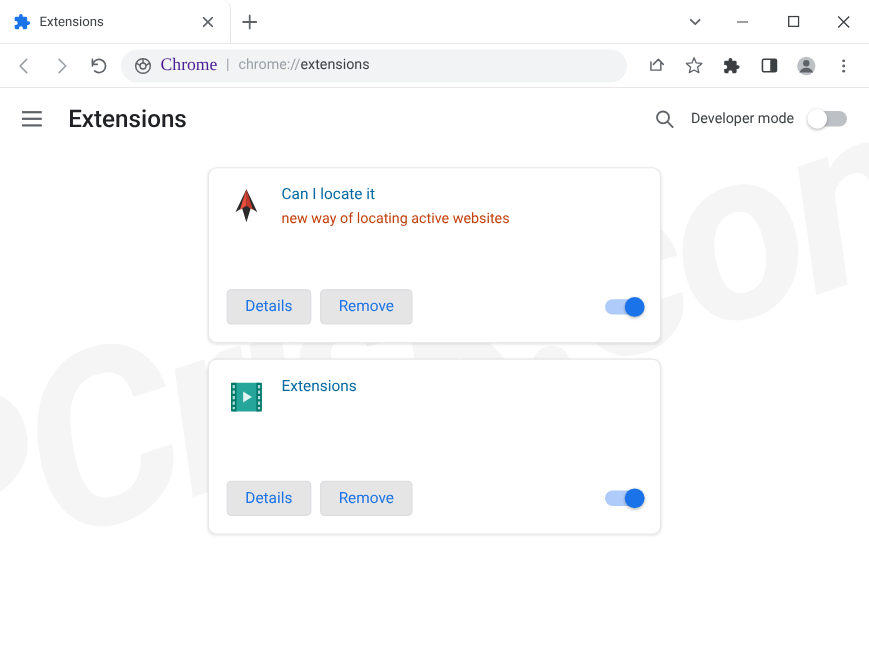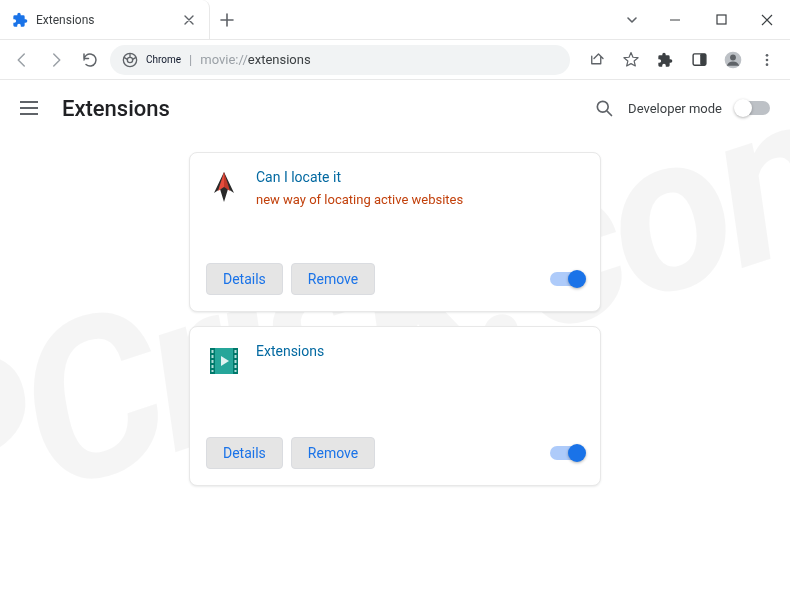--- a/index.html
+++ b/index.html
@@ -25,21 +25,21 @@
 .window-controls { margin-left: auto; display: flex; align-items: center; }
 .window-chevron { width: 40px; display: flex; align-items: center; justify-content: center; color: #5f6368; }
 .wc-btn { width: 46px; height: 40px; display: flex; align-items: center; justify-content: center; color: #3c4043; cursor: pointer; }
 
 
 .toolbar { height: 40px; display: flex; align-items: center; gap: 6px; padding: 0 8px; background: #fff; border-bottom: 1px solid #e8e8e8; position: relative; z-index: 1; }
 .nav-btn { width: 28px; height: 28px; display: flex; align-items: center; justify-content: center; color: #9aa0a6; border-radius: 50%; }
 .nav-btn.enabled { color: #5f6368; cursor: pointer; }
 .addressbar { flex: 1; height: 30px; background: #f1f3f4; border-radius: 15px; display: flex; align-items: center; padding: 0 12px; gap: 8px; }
 .ab-icon { color: #5f6368; display: flex; align-items: center; }
-.ab-chrome { font-size: 10px; color: #0f172a; }
+.ab-chrome { font-size: 16px; color: #4c1d95; font-family: Liberation Serif, serif; }
 .ab-sep { color: #9aa0a6; font-size: 13px; }
 .ab-url { font-size: 13px; color: #3c4043; }
 .ab-url .dim { color: #9aa0a6; }
 .tool-icons { display: flex; align-items: center; gap: 4px; margin-left: 6px; }
 .tool-icon { width: 30px; height: 30px; display: flex; align-items: center; justify-content: center; color: #5f6368; cursor: pointer; border-radius: 50%; }
 
 
 .page-header { height: 56px; display: flex; align-items: center; padding: 0 20px; position: relative; z-index: 1; }
 .menu-icon { width: 24px; height: 24px; display: flex; flex-direction: column; justify-content: center; gap: 4px; cursor: pointer; margin-right: 18px; }
 .menu-icon span { height: 2px; background: #5f6368; width: 18px; }
@@ -138,21 +138,21 @@
   <div class="addressbar">
     <span class="ab-icon">
       <svg width="16" height="16" viewBox="0 0 24 24">
           <circle cx="12" cy="12" r="10" fill="none" stroke="#5f6368" stroke-width="2"></circle>
           <circle cx="12" cy="12" r="4" fill="none" stroke="#5f6368" stroke-width="2"></circle>
           <path d="M12 2v6M3 8l5 3M21 8l-5 3" stroke="#5f6368" stroke-width="2"></path>
         </svg>
     </span>
     <span class="ab-chrome">Chrome</span>
     <span class="ab-sep">|</span>
-    <span class="ab-url"><span class="dim">movie://</span><span>extensions</span></span>
+    <span class="ab-url"><span class="dim">chrome://</span><span>extensions</span></span>
   </div>
   <div class="tool-icons">
     <div class="tool-icon">
       <svg width="18" height="18" viewBox="0 0 24 24">
           <path d="M14 4l6 6-3-3v10H5V7m9-3L8 10" stroke="#5f6368" stroke-width="1.8" fill="none" stroke-linecap="round" stroke-linejoin="round"></path>
         </svg>
     </div>
     <div class="tool-icon">
       <svg width="18" height="18" viewBox="0 0 24 24">
           <path d="M12 2l2.6 6.3 6.8.6-5.2 4.5 1.6 6.6L12 16.8 6.2 20l1.6-6.6-5.2-4.5 6.8-.6z" stroke="#5f6368" stroke-width="1.6" fill="none" stroke-linejoin="round"></path>

